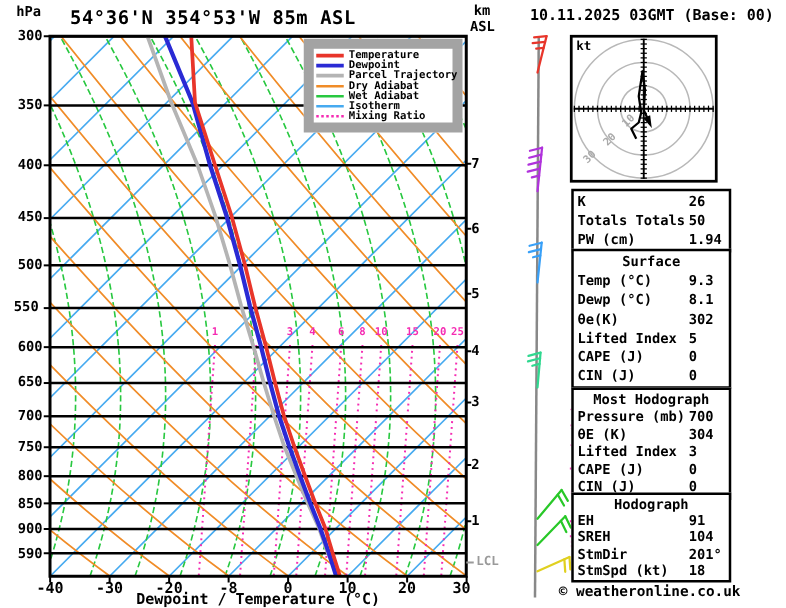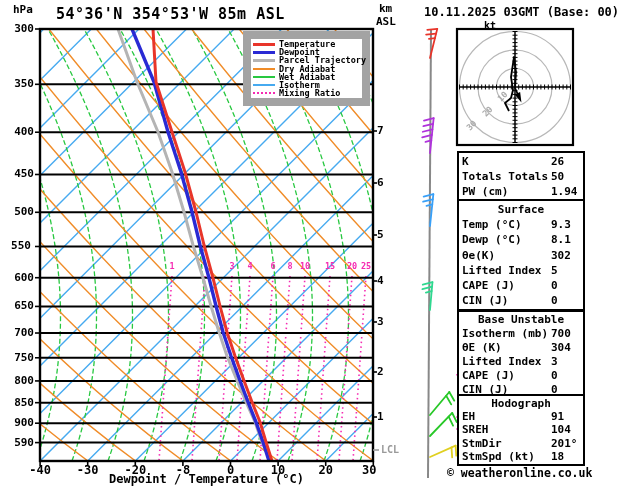--- a/index.html
+++ b/index.html
@@ -10,21 +10,21 @@
   #title{left:56px;top:5px;font-size:15px;letter-spacing:.5px;}
   #hpa{left:13px;top:3px;font-size:11px;}
   #km-unit{left:379px;top:2px;font-size:11px;}
   #asl-unit{left:376px;top:15px;font-size:11px;}
   #datetime{left:424px;top:5px;font-size:12px;}
   #xaxis-label{left:40px;top:472px;width:333px;text-align:center;font-size:12px;}
   #footer{left:447px;top:466px;font-size:11.5px;}
   #lcl{left:381px;top:444px;font-size:10px;color:#9a9a9a;font-weight:700;}
   #mr-axis-label{left:340px;top:150px;width:230px;transform:rotate(-90deg) translate(0,0);
      transform-origin:231px 115px; font-size:10px;font-weight:700;color:#f73bbd;text-align:center;}
-  #kt-label{left:461px;top:20px;font-size:10px;margin-left:23px;}
+  #kt-label{left:461px;top:32px;font-size:10px;}
   .ptick{position:absolute;width:26px;text-align:right;font-size:11px;font-weight:700;}
   .ttick{position:absolute;width:30px;text-align:center;font-size:12px;font-weight:700;}
   .kmtick{position:absolute;width:16px;text-align:left;font-size:11px;font-weight:700;}
   .mrlab{position:absolute;width:20px;margin-left:-10px;text-align:center;font-size:8.5px;
          font-weight:700;color:#f52bb2;}
   #legend{left:243px;top:31px;width:127px;background:#fff;border:8px solid #a3a3a3;
           padding:1px 0 1px 2px;box-sizing:border-box;}
   .leg-row{display:flex;align-items:center;height:8.2px;}
   .leg-sample{width:22px;margin-right:4px;flex:0 0 22px;}
   .leg-text{font-size:8.5px;font-weight:700;white-space:pre;line-height:8px;}
@@ -401,22 +401,22 @@
       <div class="tbox" style="top: 199px; line-height: 15.2px;">
         <div class="ttl">Surface</div>
         <div class="trow"><span class="k">Temp (°C)</span><span class="v">9.3</span></div>
         <div class="trow"><span class="k">Dewp (°C)</span><span class="v">8.1</span></div>
         <div class="trow"><span class="k">θe(K)</span><span class="v">302</span></div>
         <div class="trow"><span class="k">Lifted Index</span><span class="v">5</span></div>
         <div class="trow"><span class="k">CAPE (J)</span><span class="v">0</span></div>
         <div class="trow"><span class="k">CIN (J)</span><span class="v">0</span></div>
       </div>
       <div class="tbox" style="top: 310px; line-height: 14px;">
-        <div class="ttl">Base Unstable</div>
-        <div class="trow"><span class="k">Isotherm (mb)</span><span class="v">700</span></div>
+        <div class="ttl">Most Hodograph</div>
+        <div class="trow"><span class="k">Pressure (mb)</span><span class="v">700</span></div>
         <div class="trow"><span class="k">θE (K)</span><span class="v">304</span></div>
         <div class="trow"><span class="k">Lifted Index</span><span class="v">3</span></div>
         <div class="trow"><span class="k">CAPE (J)</span><span class="v">0</span></div>
         <div class="trow"><span class="k">CIN (J)</span><span class="v">0</span></div>
       </div>
       <div class="tbox" style="top: 394px; line-height: 13.2px;">
         <div class="ttl">Hodograph</div>
         <div class="trow"><span class="k">EH</span><span class="v">91</span></div>
         <div class="trow"><span class="k">SREH</span><span class="v">104</span></div>
         <div class="trow"><span class="k">StmDir</span><span class="v">201°</span></div>

